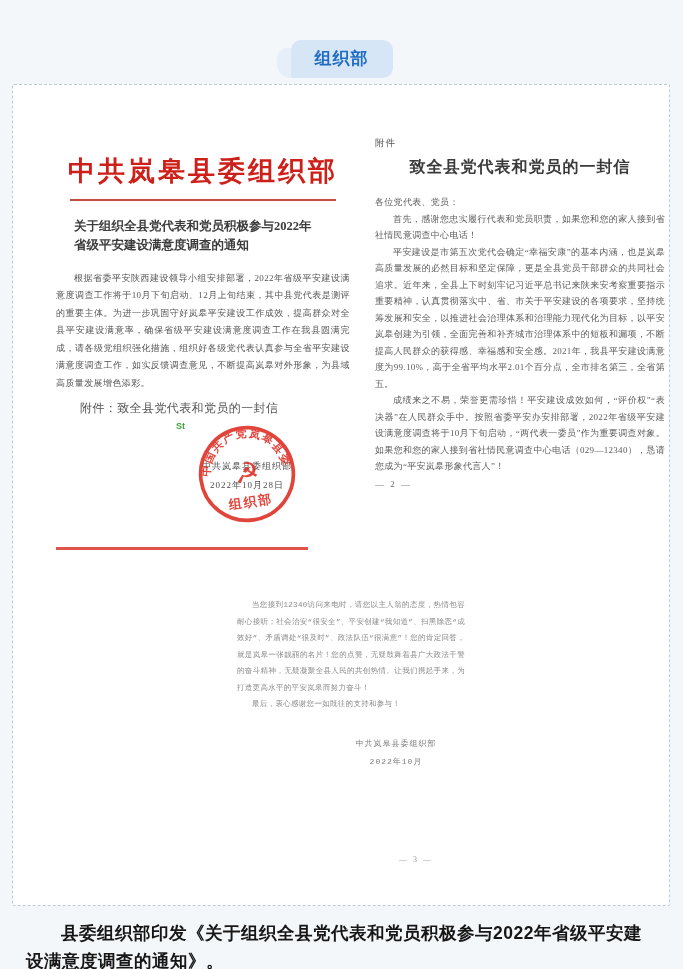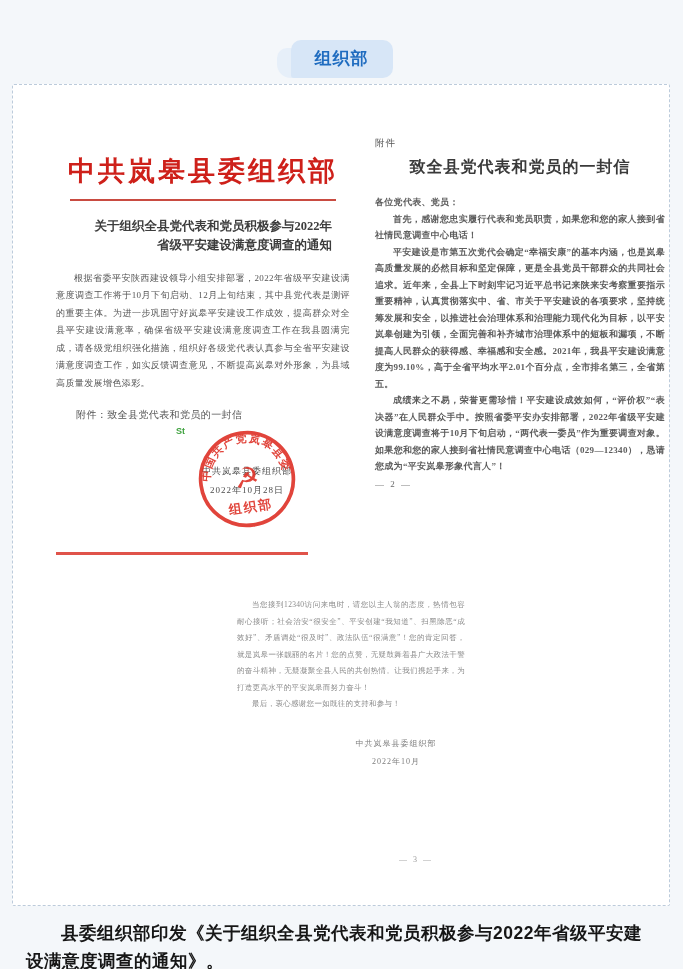--- a/index.html
+++ b/index.html
@@ -56,30 +56,30 @@
     font-size:27px;
     letter-spacing:3px;
     white-space:nowrap;
   }
   .red-rule {
     height:2px; background:#c94b41;
     margin:10px 14px 0 14px;
   }
   .doc-title {
     margin-top:16px;
-    text-align:right;
+    text-align:left;
     font-weight:bold;
     font-size:12.5px;
     line-height:1.55;
     color:#3c3c3c;
     padding:0 18px;
   }
   .doc-body { margin-top:14px; font-size:9px; line-height:17.5px; text-align:justify; letter-spacing:0.4px; }
   .doc-body p.indent { text-indent:2em; }
-  .attach-line { margin-top:16px; font-size:10px; letter-spacing:0.4px; text-indent:2em; }
+  .attach-line { margin-top:8px; font-size:12px; letter-spacing:0.4px; text-indent:2em; }
   .stamp-block { position:relative; height:118px; margin-top:10px; }
   .stamp-issuer-lines {
     position:absolute; left:96px; top:30px;
     text-align:center; font-size:9px; line-height:19px; color:#4d4d4d; letter-spacing:1px;
     width:190px;
   }
   .stamp-svg {
     position:absolute; left:140px; top:-4px;
     width:102px; height:102px;
     transform:rotate(-8deg);
@@ -101,29 +101,29 @@
   }
   .attach-label { font-size:9.5px; letter-spacing:1px; color:#555; }
   .letter-title {
     margin-top:7px;
     text-align:center;
     font-weight:bold;
     font-size:16px;
     letter-spacing:1px;
     color:#3a3a3a;
   }
-  .letter-body { margin-top:16px; font-size:9px; line-height:16.5px; text-align:justify; letter-spacing:0.3px;font-weight:bold; }
+  .letter-body { margin-top:16px; font-size:9px; line-height:16.5px; text-align:justify; letter-spacing:0.3px; }
   .letter-body p.indent { text-indent:2em; }
   .page-no-2 { margin-top:4px; font-size:9px; letter-spacing:2px; color:#6a6a6a; }
   
   .doc-p3 {
     position:absolute;
     left:224px; top:512px;
     width:228px;
-    font-family:Liberation Serif, serif;
+    font-family:Liberation Mono, monospace;
     color:#8a8a8a;
     font-size:7.5px;
     line-height:16.5px;
     text-align:justify;
     letter-spacing:0.3px;
   }
   .doc-p3 p.indent { text-indent:2em; }
   .p3-sign { margin-top:22px; text-align:center; padding-left:90px; line-height:18px; color:#7d7d7d; font-size:8px; letter-spacing:1px; }
   .page-no-3 {
     position:absolute; left:386px; top:770px;

